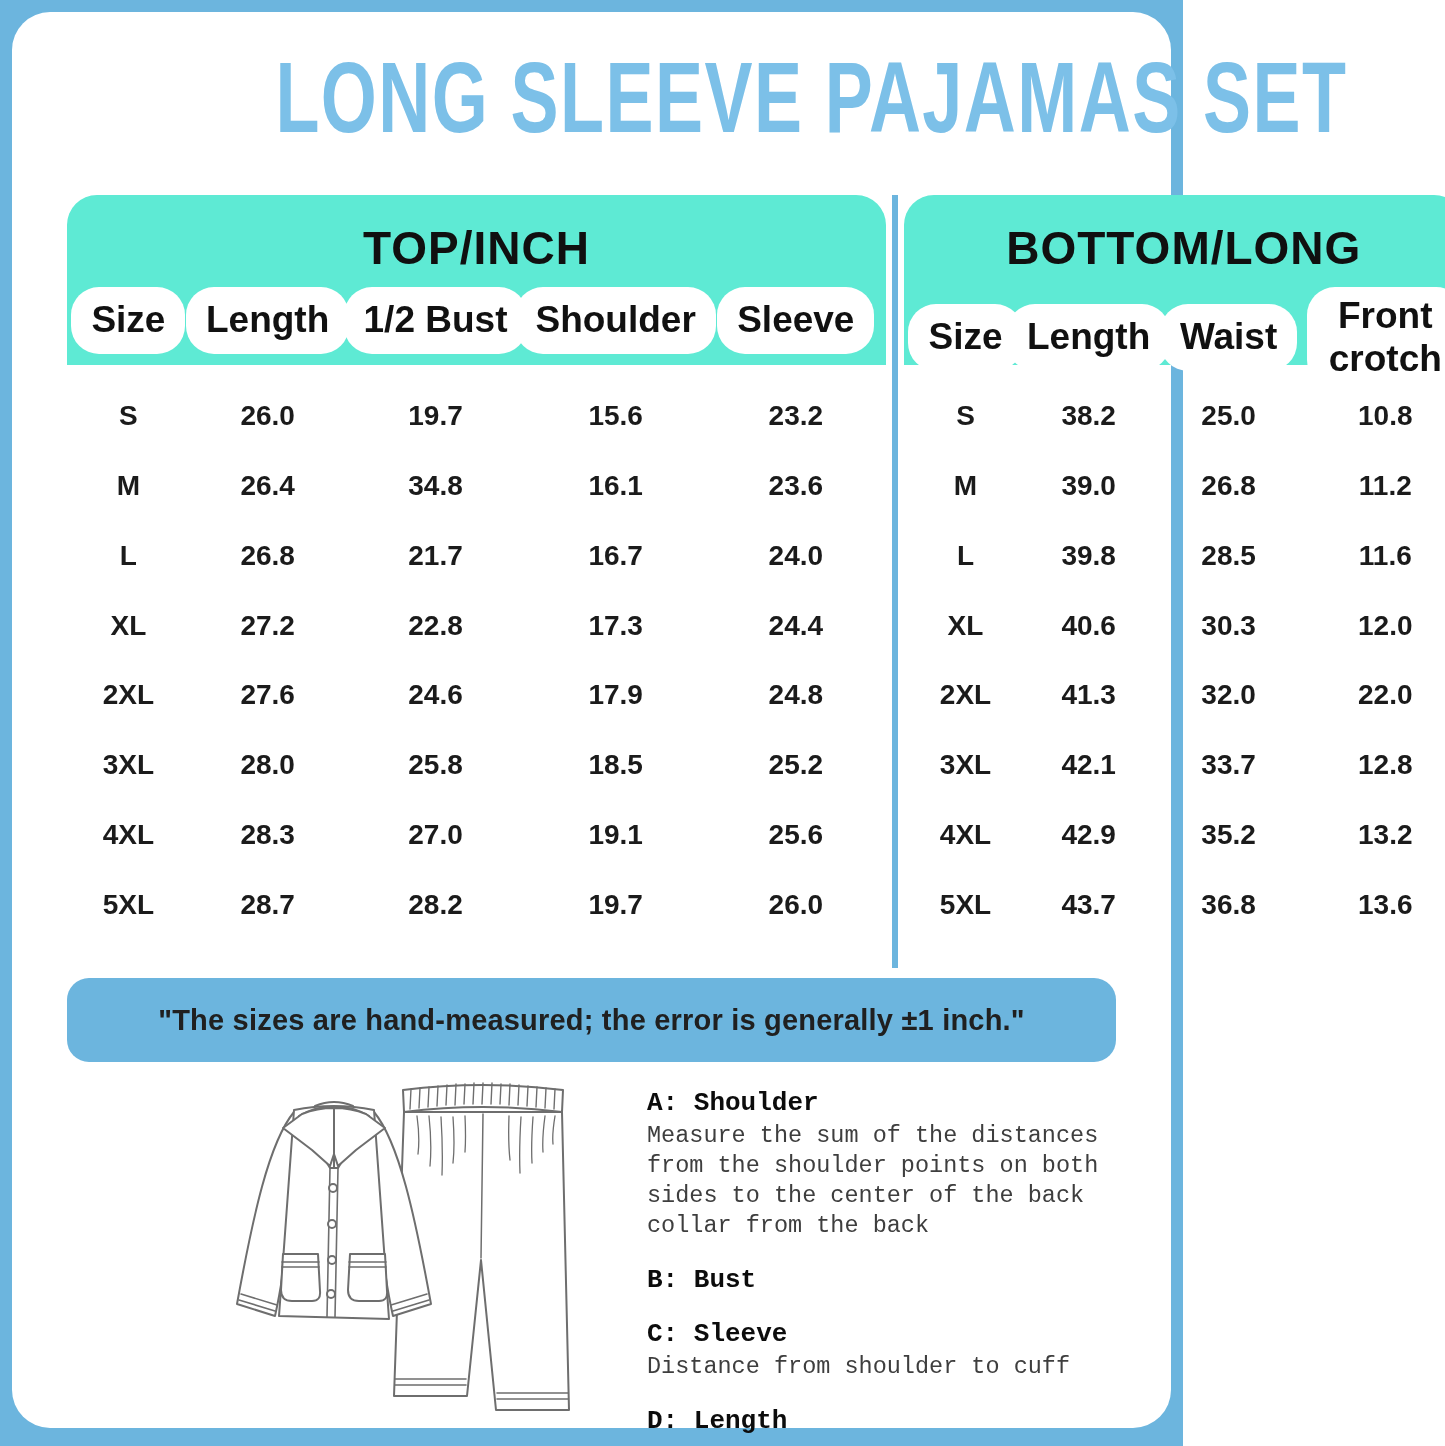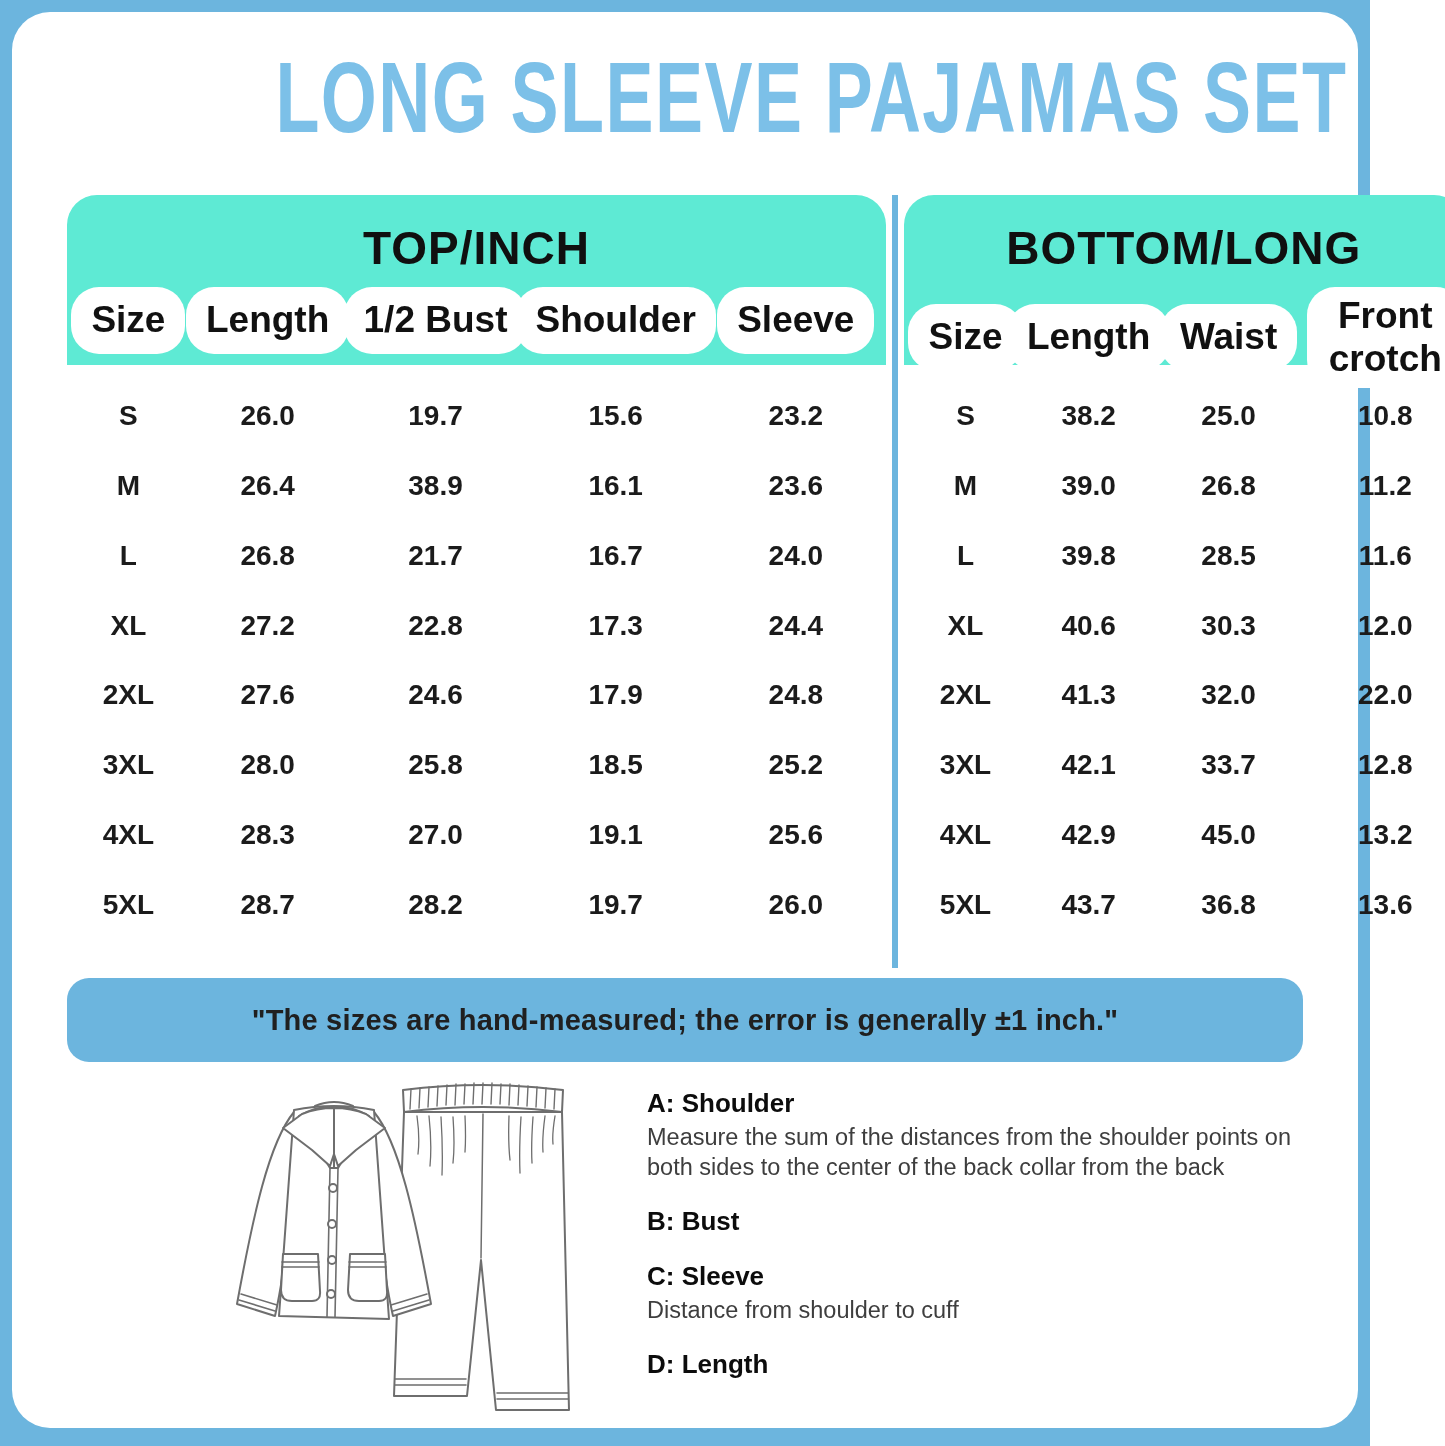--- a/index.html
+++ b/index.html
@@ -1,17 +1,17 @@
 <!DOCTYPE html>
 <html><head>
 <meta charset="utf-8">
 <style>
   html,body{margin:0;padding:0;}
   body{width:1445px;height:1446px;overflow:hidden;font-family:"Liberation Sans",sans-serif;}
-  .page{position:relative;width:1370px;height:1446px;background:#6CB5DE;}
+  .page{position:relative;width:1183px;height:1446px;background:#6CB5DE;}
   .card{position:absolute;left:12px;top:12px;right:12px;bottom:18px;background:#ffffff;border-radius:38px;padding:0 55px;box-sizing:border-box;}
 
   
   .title-wrap{text-align:center;margin-top:30px;height:115px;}
   .main-title{display:inline-block;font-size:100px;font-weight:800;color:#7CC0E8;letter-spacing:2px;line-height:1.1;white-space:nowrap;transform:scaleX(0.72);transform-origin:50% 50%;}
 
   
   .tables{display:flex;align-items:stretch;margin-top:38px;height:773px;}
   .panel{display:flex;flex-direction:column;}
   .panel-left{flex:0 0 712px;}
@@ -31,21 +31,21 @@
   .cell{display:flex;align-items:center;justify-content:center;font-size:28px;font-weight:700;color:#1b1b1b;}
 
   
   .note{height:84px;background:#6CB5DE;border-radius:22px;display:flex;align-items:center;justify-content:center;margin-top:10px;}
   .note-text{font-size:29px;font-weight:700;color:#202020;letter-spacing:0.2px;}
 
   
   .guide{display:flex;margin-top:14px;}
   .guide-illustration{margin-left:150px;flex:0 0 400px;}
   .guide-texts{margin-left:30px;padding-top:12px;}
-  .guide-item{margin-bottom:24px;max-width:710px;}
+  .guide-item{margin-bottom:24px;max-width:710px;font-family:Liberation Mono, monospace;}
   .guide-item:last-child{margin-bottom:0;}
   .guide-label{font-size:26px;font-weight:700;color:#0c0c0c;margin-bottom:3px;}
   .guide-text{font-size:23.5px;color:#3e3e3e;line-height:1.28;}
 
   .fillw{fill:#ffffff;}
 </style>
 </head>
 <body>
 
 <div class="page">
@@ -69,21 +69,21 @@
           </div>
         </div>
         <div class="panel-body grid-top">
           <div class="cell">S</div>
           <div class="cell">26.0</div>
           <div class="cell">19.7</div>
           <div class="cell">15.6</div>
           <div class="cell">23.2</div>
           <div class="cell">M</div>
           <div class="cell">26.4</div>
-          <div class="cell">38.9</div>
+          <div class="cell">34.8</div>
           <div class="cell">16.1</div>
           <div class="cell">23.6</div>
           <div class="cell">L</div>
           <div class="cell">26.8</div>
           <div class="cell">21.7</div>
           <div class="cell">16.7</div>
           <div class="cell">24.0</div>
           <div class="cell">XL</div>
           <div class="cell">27.2</div>
           <div class="cell">22.8</div>
@@ -144,21 +144,21 @@
           <div class="cell">2XL</div>
           <div class="cell">41.3</div>
           <div class="cell">32.0</div>
           <div class="cell">22.0</div>
           <div class="cell">3XL</div>
           <div class="cell">42.1</div>
           <div class="cell">33.7</div>
           <div class="cell">12.8</div>
           <div class="cell">4XL</div>
           <div class="cell">42.9</div>
-          <div class="cell">45.0</div>
+          <div class="cell">35.2</div>
           <div class="cell">13.2</div>
           <div class="cell">5XL</div>
           <div class="cell">43.7</div>
           <div class="cell">36.8</div>
           <div class="cell">13.6</div>
         </div>
       </section>
     </div>
 
     <div class="note">

